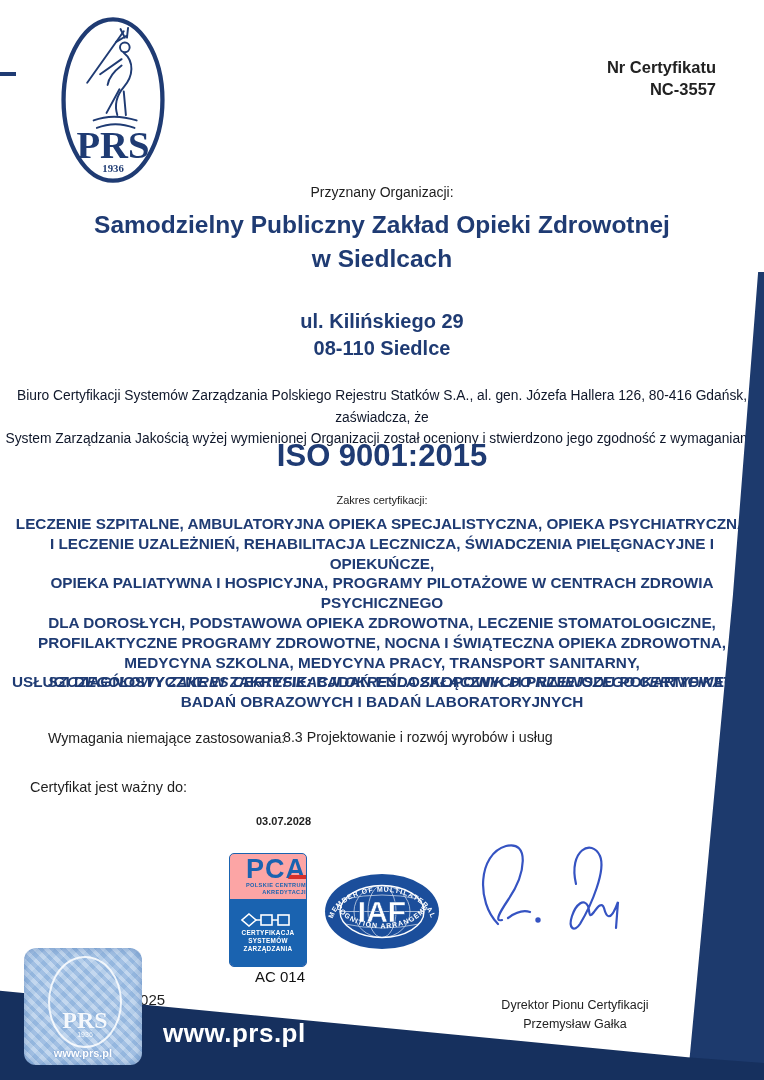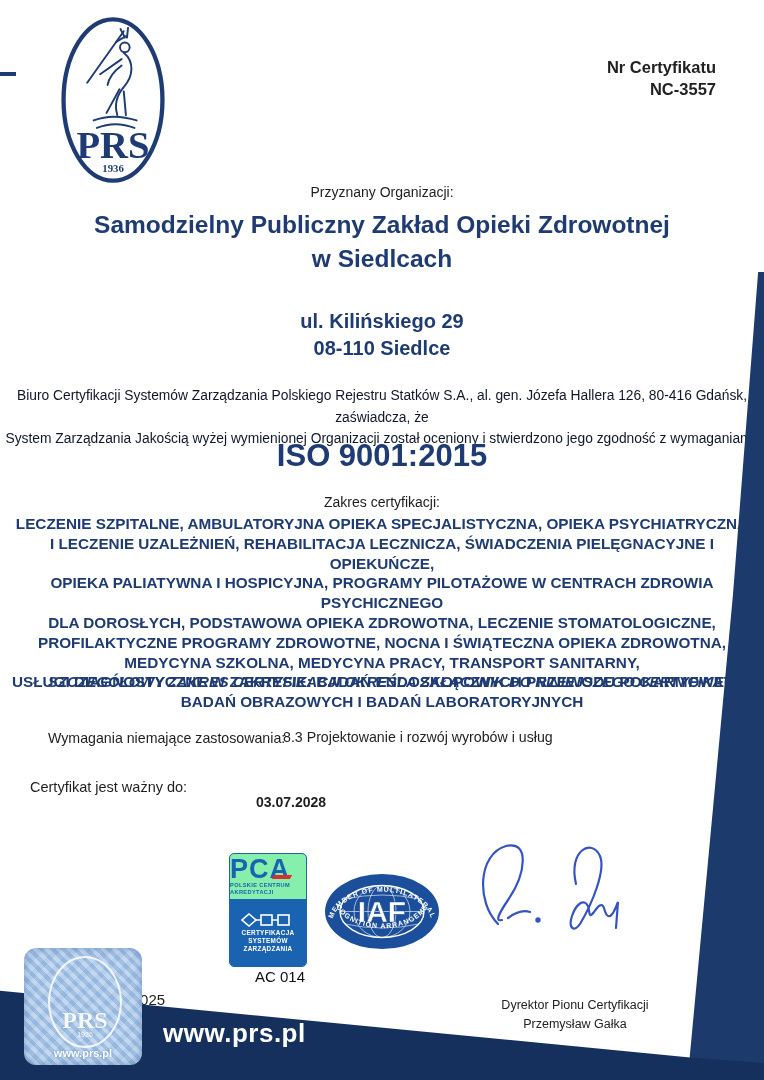--- a/index.html
+++ b/index.html
@@ -23,35 +23,35 @@
 
   
   .title{top:100px;font-family:"Liberation Serif",serif;font-weight:600;
     font-size:56px;letter-spacing:2px;color:#31497c;}
 
   .granted{top:184px;font-size:14px;color:#1e1e1e;}
   .org{top:208px;font-size:24.5px;font-weight:bold;line-height:34px;}
   .addr{top:308px;font-size:20px;font-weight:bold;line-height:27px;}
   .statement{top:385px;font-size:13.8px;line-height:21.5px;color:#0f172a;}
   .iso{top:438px;font-size:31px;font-weight:bold;}
-  .scope-label{top:494px;font-size:14px;color:#1c1c1c;}
+  .scope-label{top:494px;font-size:11px;color:#1c1c1c;}
   .scope{top:514px;font-size:15.3px;font-weight:bold;line-height:19.8px;}
   .scope-note{top:674px;font-size:14.8px;font-weight:bold;font-style:italic;padding-left:26px;}
 
   .excl-label{left:48px;top:730px;font-size:14.2px;}
   .excl-value{left:283px;top:729px;font-size:14.2px;}
   .valid-label{left:30px;top:779px;font-size:14.5px;}
-  .valid-value{left:256px;top:794px;font-size:14px;font-weight:bold;}
+  .valid-value{left:256px;top:815px;font-size:11px;font-weight:bold;}
 
   .place-date{left:30px;top:947px;font-size:15px;margin-top:44px;}
 
   
-  .pca{left:229px;top:853px;width:76px;height:112px;background:#86efac;
+  .pca{left:229px;top:853px;width:76px;height:112px;background:#fca5a5;
     border:1.5px solid #1a63b0;border-radius:5px;overflow:hidden;
-    display:flex;flex-direction:column;align-items:flex-start;}
+    display:flex;flex-direction:column;align-items:flex-end;}
   .pca-acronym{font-size:27px;font-weight:bold;color:#1a63b0;line-height:26px;margin-top:2px;
     font-family:"Liberation Sans",sans-serif;letter-spacing:1px;position:relative;}
   .pca-acronym .red-bar{position:absolute;right:-1px;bottom:3px;width:18px;height:4px;
     background:#d6312b;transform:skewX(-30deg);}
   .pca-name{font-size:5.6px;font-weight:bold;color:#1a63b0;text-align:center;line-height:7px;letter-spacing:.4px;}
   .pca-blue{margin-top:3px;width:100%;flex:1;background:#1a63b0;color:#fff;
     display:flex;flex-direction:column;align-items:center;justify-content:center;gap:2px;}
   .pca-activity{font-size:6.4px;font-weight:bold;text-align:center;line-height:8px;letter-spacing:.3px;}
   .ac-number{left:229px;top:968px;width:76px;text-align:right;font-size:15px;color:#111;}
 

